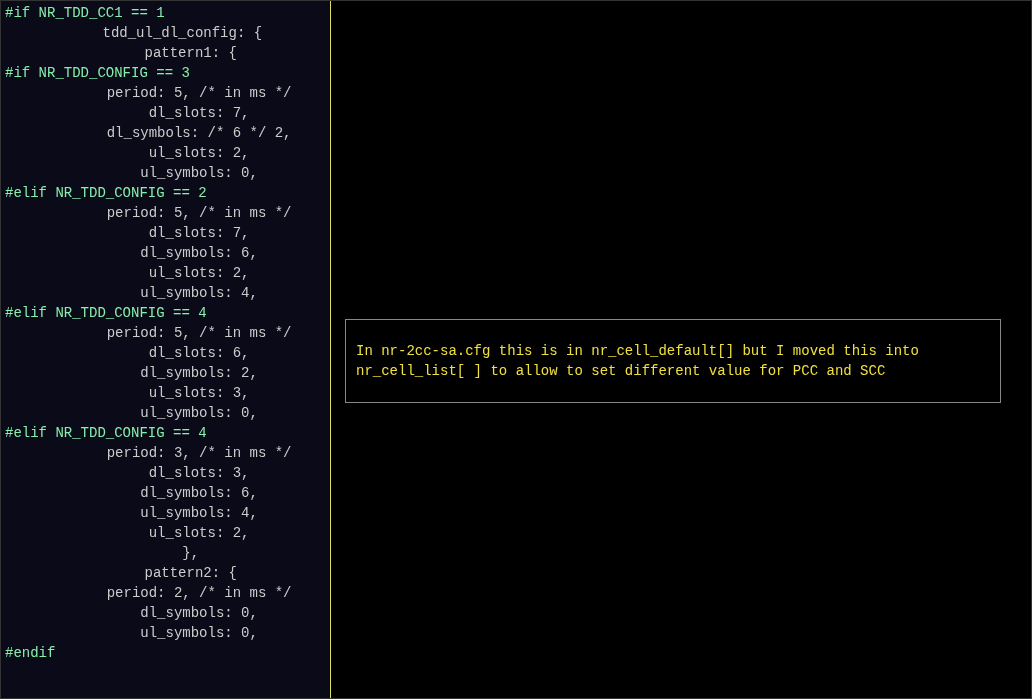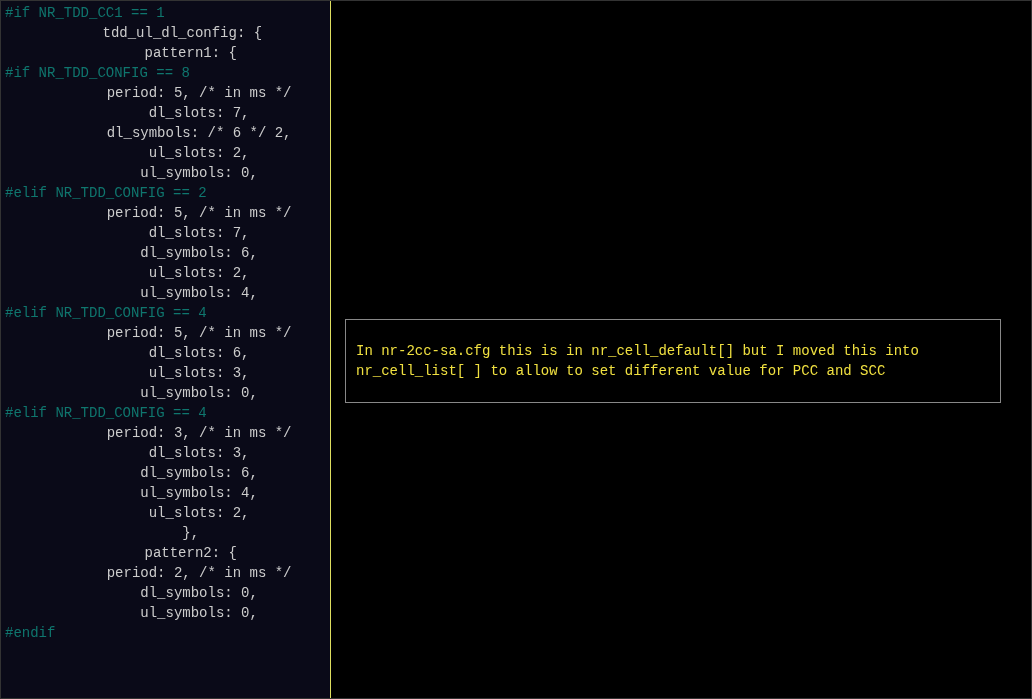--- a/index.html
+++ b/index.html
@@ -30,21 +30,21 @@
       border-right: 1px solid #dede5f;
       padding: 2px 0;
       overflow: hidden;
     }
     .code-line {
       white-space: pre;
       line-height: 20px;
       padding: 0 4px;
     }
     .directive {
-      color: #0f766e;
+      color: #86efac;
     }
     .normal {
       color: #cccccc;
       text-align: center;
     }
     .annotation-panel {
       flex: 1;
       background: #000000;
       position: relative;
     }
@@ -62,35 +62,36 @@
     }
   </style>
 </head>
 <body>
 
 <div class="container">
   <div class="code-panel">
     <div class="code-line directive">#if NR_TDD_CC1 == 1</div>
     <div class="code-line normal">    tdd_ul_dl_config: {</div>
     <div class="code-line normal">      pattern1: {</div>
-    <div class="code-line directive">#if NR_TDD_CONFIG == 8</div>
+    <div class="code-line directive">#if NR_TDD_CONFIG == 3</div>
     <div class="code-line normal">        period: 5, /* in ms */</div>
     <div class="code-line normal">        dl_slots: 7,</div>
     <div class="code-line normal">        dl_symbols: /* 6 */ 2,</div>
     <div class="code-line normal">        ul_slots: 2,</div>
     <div class="code-line normal">        ul_symbols: 0,</div>
     <div class="code-line directive">#elif NR_TDD_CONFIG == 2</div>
     <div class="code-line normal">        period: 5, /* in ms */</div>
     <div class="code-line normal">        dl_slots: 7,</div>
     <div class="code-line normal">        dl_symbols: 6,</div>
     <div class="code-line normal">        ul_slots: 2,</div>
     <div class="code-line normal">        ul_symbols: 4,</div>
     <div class="code-line directive">#elif NR_TDD_CONFIG == 4</div>
     <div class="code-line normal">        period: 5, /* in ms */</div>
     <div class="code-line normal">        dl_slots: 6,</div>
+    <div class="code-line normal">        dl_symbols: 2,</div>
     <div class="code-line normal">        ul_slots: 3,</div>
     <div class="code-line normal">        ul_symbols: 0,</div>
     <div class="code-line directive">#elif NR_TDD_CONFIG == 4</div>
     <div class="code-line normal">        period: 3, /* in ms */</div>
     <div class="code-line normal">        dl_slots: 3,</div>
     <div class="code-line normal">        dl_symbols: 6,</div>
     <div class="code-line normal">        ul_symbols: 4,</div>
     <div class="code-line normal">        ul_slots: 2,</div>
     <div class="code-line normal">      },</div>
     <div class="code-line normal">      pattern2: {</div>

